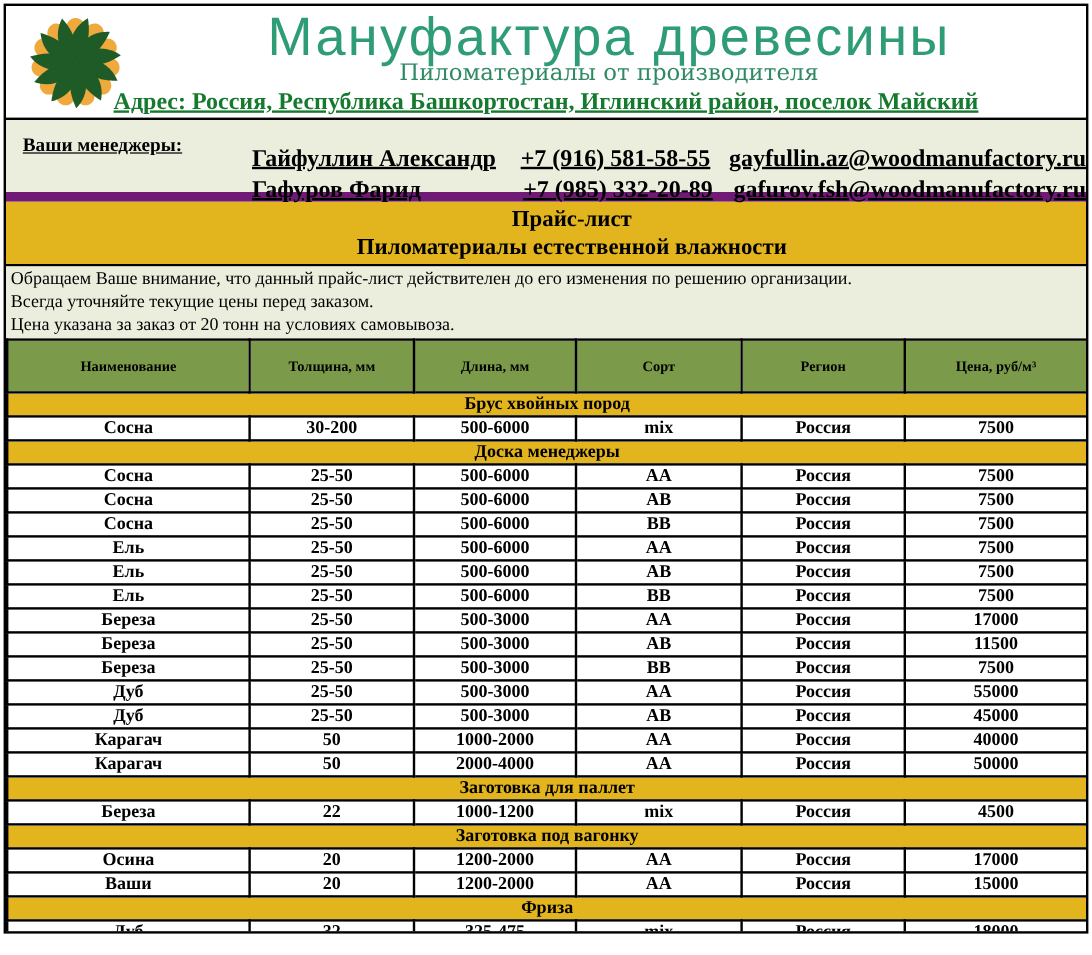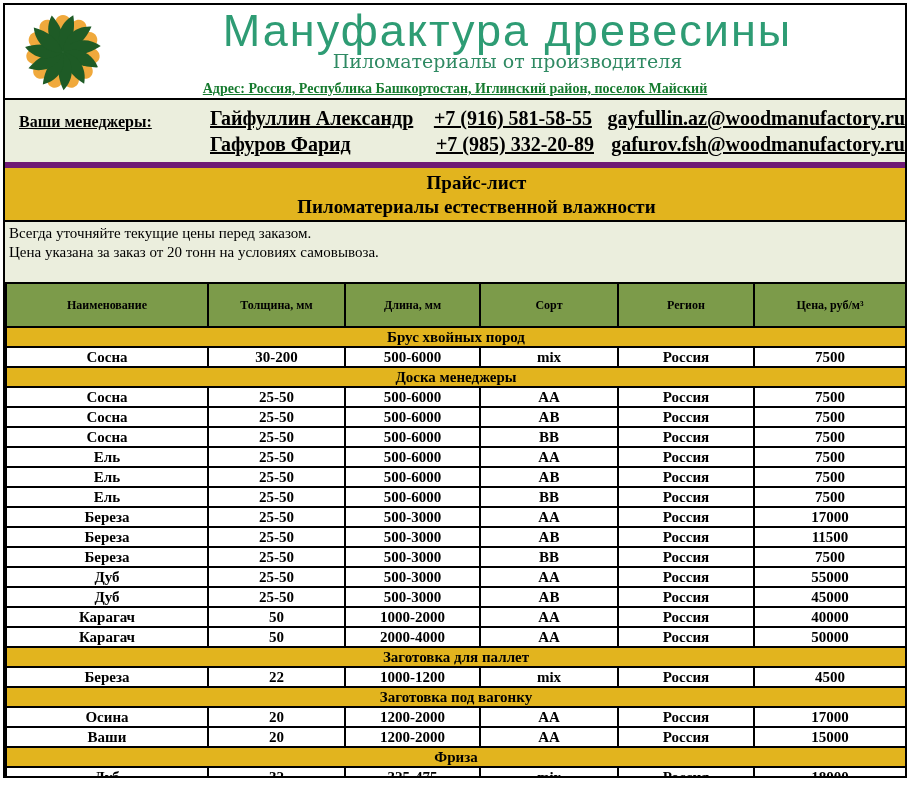--- a/index.html
+++ b/index.html
@@ -14,24 +14,24 @@
   html,body{margin:0;padding:0;background:#fff;}
   body{width:910px;height:796px;font-family:"Liberation Serif",serif;color:#000;}
   .page{margin:3px;border:2px solid #000;width:904px;height:775px;background:#fff;overflow:hidden;}
 
   
   .brand{position:relative;height:95px;background:#fff;border-bottom:2px solid #000;}
   .logo{position:absolute;left:10px;top:4px;}
   .brand-text{margin-left:105px;text-align:center;}
   .brand-name{font-family:"Liberation Sans",sans-serif;font-size:45px;line-height:52px;color:var(--brand-green);letter-spacing:2px;white-space:nowrap;}
   .brand-tagline{font-family:"DejaVu Serif",serif;font-size:19px;line-height:20px;color:var(--tagline-green);margin-top:-6px;}
-  .brand-address{position:absolute;left:0;bottom:1px;width:100%;text-align:center;font-size:14px;font-weight:bold;text-decoration:underline;color:var(--address-green);}
-
-  
-  .managers{position:relative;height:68px;background:var(--beige);border-bottom:6px solid #701a75;padding-top:5px;}
+  .brand-address{position:absolute;left:0;bottom:1px;width:100%;text-align:center;font-size:20px;font-weight:bold;text-decoration:underline;color:var(--address-green);}
+
+  
+  .managers{position:relative;height:68px;background:var(--beige);border-bottom:8px solid #701a75;padding-top:19px;}
   .m-label{position:absolute;left:14px;top:13px;font-size:16px;font-weight:bold;text-decoration:underline;}
   .m-rows{margin-left:205px;}
   .m-row{display:flex;line-height:26px;font-size:20px;font-weight:bold;}
   .m-row span{text-decoration:underline;white-space:nowrap;}
   .m-name{width:245px;}
   .m-phone{width:190px;}
   .m-email{flex:1;}
 
   
   .title-band{height:54px;background:var(--gold);border-bottom:2px solid #000;text-align:center;padding-top:3px;}
@@ -108,20 +108,21 @@
         </div>
       </div>
   </section>
 
   <section class="title-band">
     <div class="title-line">Прайс-лист</div>
     <div class="title-line">Пиломатериалы естественной влажности</div>
   </section>
 
   <section class="notice" id="notice-block">
+      <div class="notice-line">Обращаем Ваше внимание, что данный прайс-лист действителен до его изменения по решению организации.</div>
       <div class="notice-line">Всегда уточняйте текущие цены перед заказом.</div>
       <div class="notice-line">Цена указана за заказ от 20 тонн на условиях самовывоза.</div>
     </section>
 
   <table>
     <colgroup>
       <col style="width:202px">
         <col style="width:137px">
         <col style="width:135px">
       <col style="width:138px">

